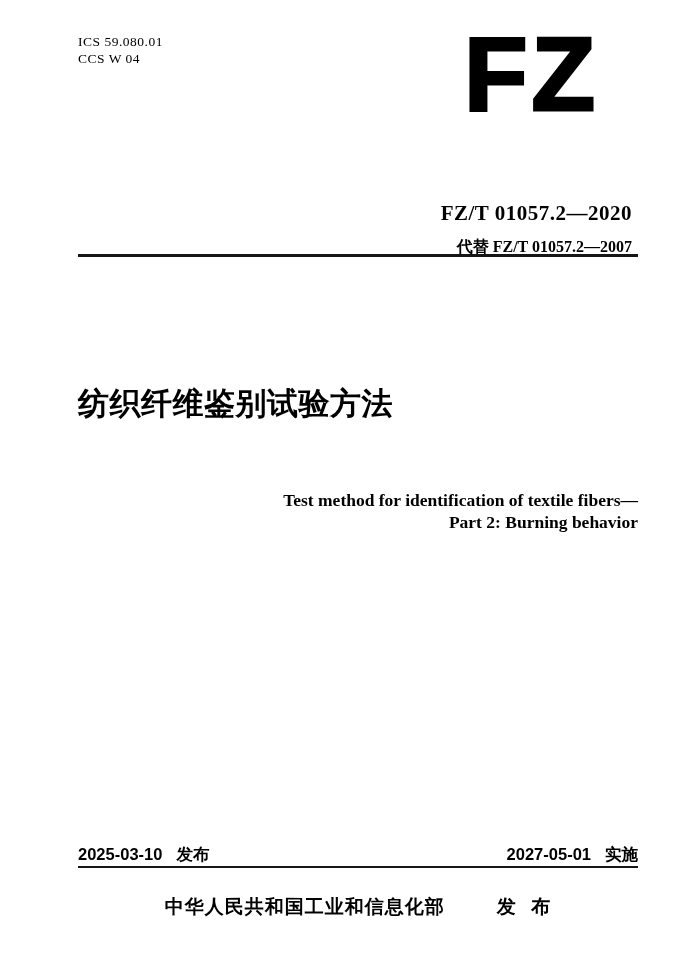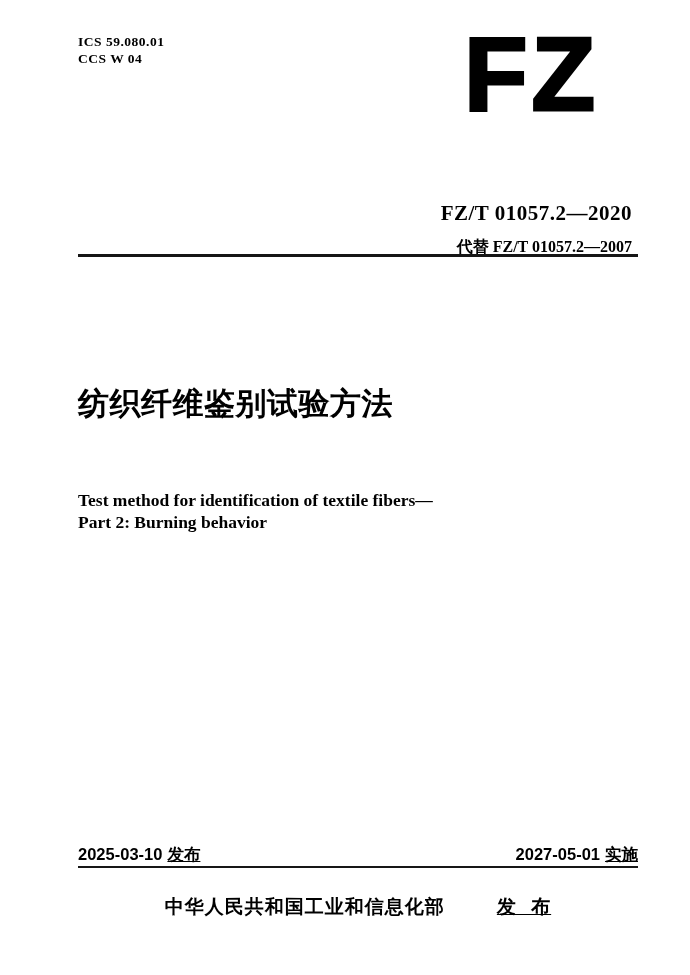--- a/index.html
+++ b/index.html
@@ -16,21 +16,21 @@
     font-family: "Liberation Sans", sans-serif;
     overflow: hidden;
   }
 
   
   .ics-block {
     position: absolute;
     left: 78px;
     top: 33px;
     font-family: "Liberation Serif", serif;
-    font-weight: bold;
+    font-weight: normal;
     font-size: 13.5px;
     line-height: 17px;
     letter-spacing: 0.5px;
   }
 
   
   .fz-logo {
     position: absolute;
     left: 464px;
     top: 24px;
@@ -99,56 +99,55 @@
     line-height: 36px;
     letter-spacing: 0.5px;
     white-space: nowrap;
   }
 
   
   .title-en {
     position: absolute;
     left: 78px; right: 52px;
     top: 489px;
-    text-align: left;
+    text-align: right;
     font-family: "Liberation Serif", serif;
     font-weight: bold;
     font-size: 17.5px;
     line-height: 22px;
   }
 
   
   .date-row {
     position: absolute;
     left: 78px; right: 52px;
     top: 844px;
     display: flex;
     justify-content: space-between;
     font-weight: bold;
     font-size: 16.5px;
     line-height: 20px;
   }
-  .date-row .label { margin-left: 5px; text-decoration: underline; }
+  .date-row .label { margin-left: 14px; }
 
   
   .publisher-line {
     position: absolute;
     left: 78px; right: 52px;
     top: 895px;
     text-align: center;
     font-weight: bold;
     font-size: 19px;
     line-height: 24px;
     letter-spacing: 1px;
     white-space: nowrap;
   }
   .publisher-action {
     margin-left: 52px;
     word-spacing: 8px;
-    text-decoration: underline;
   }
 </style>
 </head>
 <body>
 
 <div class="page">
 
   <div class="ics-block">
     <div>ICS 59.080.01</div>
     <div>CCS W 04</div>

